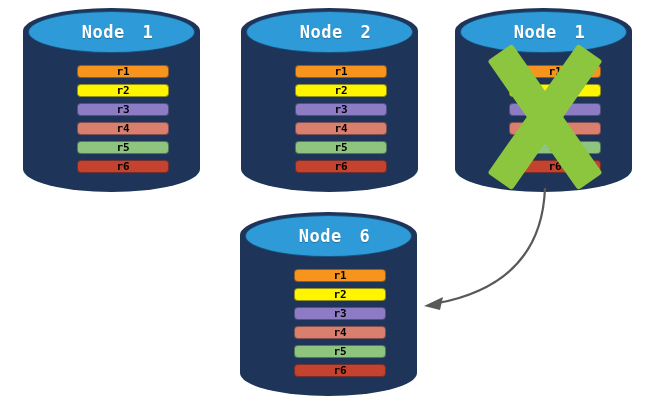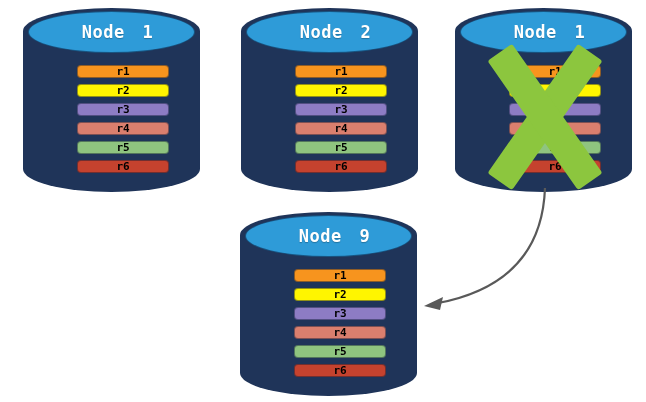--- a/index.html
+++ b/index.html
@@ -160,21 +160,21 @@
     <div class="xmark">
       <div class="bar b1"></div>
       <div class="bar b2"></div>
     </div>
   </div>
     <div class="node" style="left: 240px; top: 212px;">
     <div class="cyl-top-rim"></div>
     <div class="cyl-bottom"></div>
     <div class="cyl-body"></div>
     <div class="cyl-top-face">
-      <span class="node-title">Node 9</span>
+      <span class="node-title">Node 6</span>
     </div>
     <div class="rows">
         <div class="row" style="background: rgb(247, 148, 30);">
           <span>r1</span>
         </div>
         <div class="row" style="background: rgb(255, 245, 0);">
           <span>r2</span>
         </div>
         <div class="row" style="background: rgb(141, 124, 196);">
           <span>r3</span>

